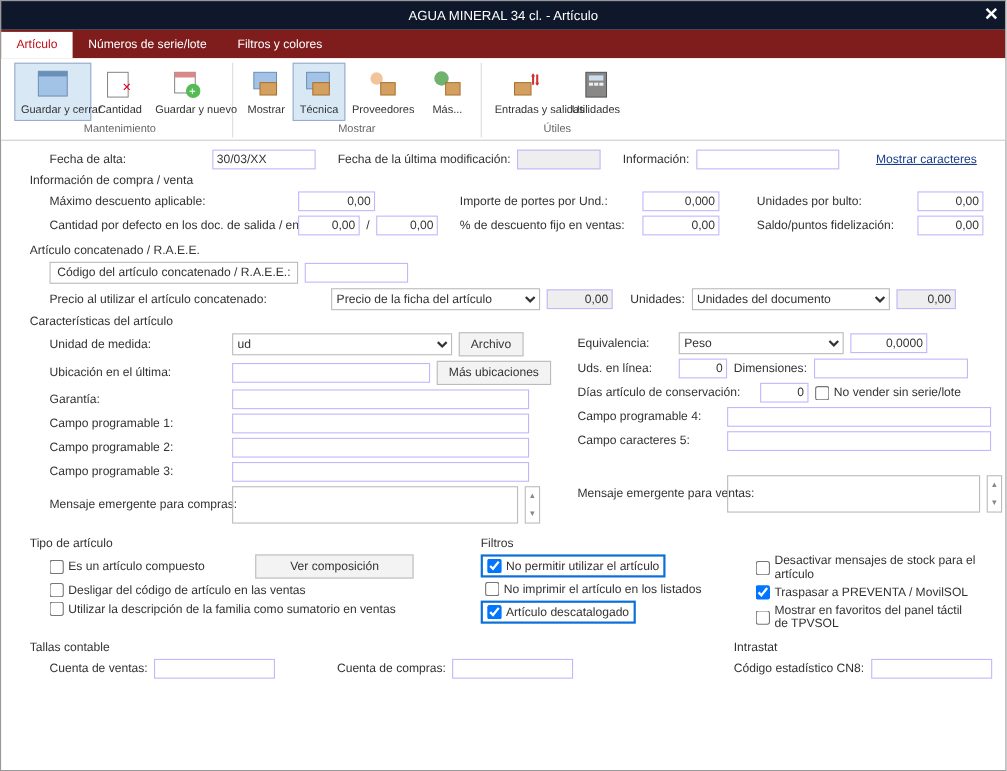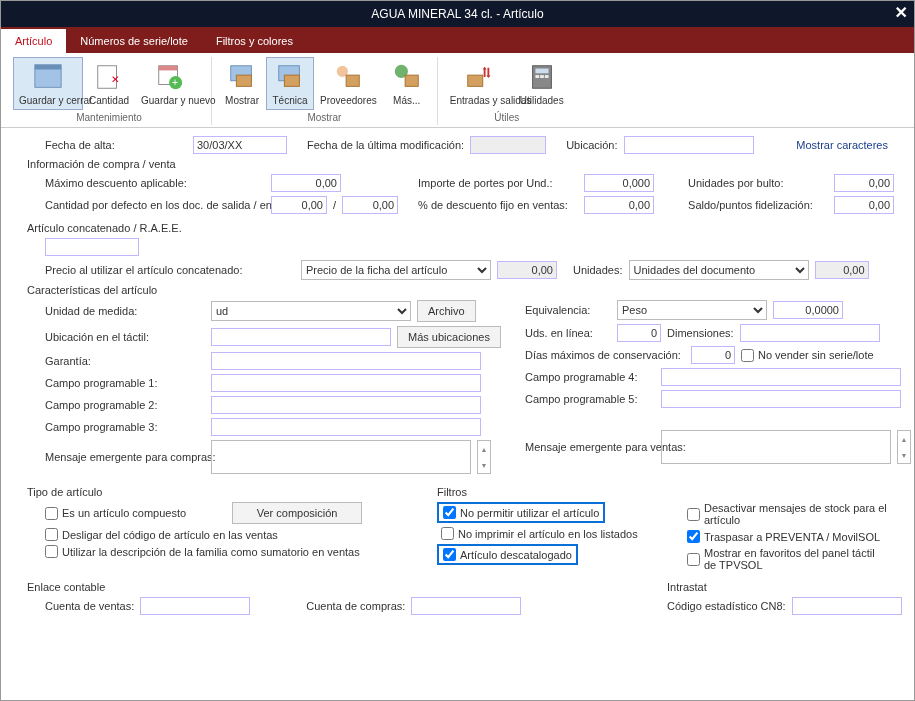--- a/index.html
+++ b/index.html
@@ -20,21 +20,21 @@
 .rbtn .lbl{font-size:10px;line-height:11px;max-width:58px}
 .rgroup .glbl{font-size:10px;color:#666;padding:2px 0}
 .content{padding:8px 26px}
 .row{display:flex;align-items:center;margin-bottom:4px;gap:6px}
 .lbl{white-space:nowrap}
 .section{font-weight:normal;margin:4px 0 4px 0}
 input[type=text]{border:1px solid #c4b5fd;height:18px;padding:0 3px;font-size:11px}
 input.num{text-align:right}
 select{border:1px solid #bbb;height:20px;font-size:11px;background:#fff}
 button.btn{border:1px solid #bbb;background:#f3f3f3;height:22px;padding:0 10px;cursor:pointer;font-size:11px}
-a.link{color:#1a3e8b;cursor:pointer}
+a.link{color:#1a3e8b;text-decoration:underline;cursor:pointer}
 .cols{display:flex;gap:20px}
 .col{flex:1}
 .chk{display:flex;align-items:center;gap:4px}
 .chk input{width:13px;height:13px}
 .hlbox{border:2px solid #0a6fd8;padding:2px 4px;display:inline-flex;align-items:center;gap:4px}
 .indent{padding-left:18px}
 .spin{display:flex;flex-direction:column;border:1px solid #bbb;width:14px;height:34px}
 .spin div{flex:1;display:flex;align-items:center;justify-content:center;font-size:7px;color:#888;cursor:pointer}
 .txtarea{border:1px solid #bbb;height:34px;width:260px}
 .ribico{width:30px;height:30px}
@@ -158,21 +158,21 @@
  </div>
 </div>
 
 <div class="content">
 
 <div class="row">
  <span class="lbl" style="width:160px;padding-left:18px">Fecha de alta:</span>
  <input type="text" style="width: 94px;" value="30/03/XX">
  <span class="lbl" style="margin-left:14px">Fecha de la última modificación:</span>
  <input type="text" style="width: 76px; background: rgb(238, 238, 238);" disabled="">
- <span class="lbl" style="margin-left:14px">Ubicación:</span>
+ <span class="lbl" style="margin-left:14px">Información:</span>
  <input type="text" style="width: 130px;">
  <a class="link" style="margin-left:auto">Mostrar caracteres</a>
 </div>
 
 <div class="section">Información de compra / venta</div>
 
 <div class="cols indent">
  <div class="col" style="flex:0 0 350px">
   <div class="row">
           <span class="lbl" style="width:220px">Máximo descuento aplicable:</span>
@@ -202,41 +202,42 @@
         </div>
   <div class="row">
           <span class="lbl" style="width:140px">Saldo/puntos fidelización:</span>
           <input class="num" type="text" style="width: 60px;" value="0,00">
         </div>
  </div>
 </div>
 
 <div class="section">Artículo concatenado / R.A.E.E.</div>
 <div class="row indent">
+ <span class="lbl" style="border:1px solid #bbb;padding:3px 6px">Código del artículo concatenado / R.A.E.E.:</span>
  <input type="text" style="width: 94px;">
 </div>
 <div class="row indent">
  <span class="lbl" style="width:250px">Precio al utilizar el artículo concatenado:</span>
  <select style="width:190px"><option>Precio de la ficha del artículo</option></select>
  <input class="num" type="text" style="width: 60px; background: rgb(238, 238, 238);" disabled="" value="0,00">
  <span class="lbl" style="margin-left:10px">Unidades:</span>
  <select style="width:180px"><option>Unidades del documento</option></select>
  <input class="num" type="text" style="width: 54px; background: rgb(238, 238, 238);" disabled="" value="0,00">
 </div>
 
 <div class="section">Características del artículo</div>
 <div class="cols indent">
  <div class="col" style="flex:0 0 460px">
   <div class="row">
           <span class="lbl" style="width:160px">Unidad de medida:</span>
           <select style="width:200px"><option>ud</option></select>
           <button class="btn">Archivo</button>
         </div>
   <div class="row">
-          <span class="lbl" style="width:160px">Ubicación en el táctil:</span>
+          <span class="lbl" style="width:160px">Ubicación en el última:</span>
           <input type="text" style="width: 180px;">
           <button class="btn">Más ubicaciones</button>
         </div>
   <div class="row">
           <span class="lbl" style="width:160px">Garantía:</span>
           <input type="text" style="width: 270px;">
         </div>
   <div class="row">
           <span class="lbl" style="width:160px">Campo programable 1:</span>
           <input type="text" style="width: 270px;">
@@ -264,33 +265,33 @@
           <select style="width:150px"><option>Peso</option></select>
           <input class="num" type="text" style="width: 70px;" value="0,0000">
         </div>
   <div class="row">
           <span class="lbl" style="width:86px">Uds. en línea:</span>
           <input class="num" type="text" style="width: 44px;" value="0">
           <span class="lbl">Dimensiones:</span>
           <input type="text" style="width: 140px;">
         </div>
   <div class="row">
-          <span class="lbl" style="width:160px">Días máximos de conservación:</span>
+          <span class="lbl" style="width:160px">Días artículo de conservación:</span>
           <input class="num" type="text" style="width: 44px;" value="0">
           <label class="chk">
             <input type="checkbox" style="">
             <span>No vender sin serie/lote</span>
           </label>
         </div>
   <div class="row">
           <span class="lbl" style="width:130px">Campo programable 4:</span>
           <input type="text" style="width: 240px;">
         </div>
   <div class="row">
-          <span class="lbl" style="width:130px">Campo programable 5:</span>
+          <span class="lbl" style="width:130px">Campo caracteres 5:</span>
           <input type="text" style="width: 240px;">
         </div>
   <div class="row" style="margin-top:22px">
           <span class="lbl" style="width:130px">Mensaje emergente para ventas:</span>
           <div class="txtarea" style="width:230px"></div>
           <div class="spin">
             <div>▲</div>
             <div>▼</div>
           </div>
         </div>
@@ -298,21 +299,21 @@
 </div>
 
 <div class="cols" style="margin-top:4px">
  <div style="flex:0 0 390px">
   <div class="section">Tipo de artículo</div>
   <div class="row indent">
           <label class="chk">
             <input type="checkbox" style="">
             <span>Es un artículo compuesto</span>
           </label>
-          <button class="btn" style="margin-left:40px;width:130px">Ver composición</button>
+          <button class="btn" style="margin-left:40px;width:144px">Ver composición</button>
         </div>
   <div class="row indent">
           <label class="chk">
             <input type="checkbox" style="">
             <span>Desligar del código de artículo en las ventas</span>
           </label>
         </div>
   <div class="row indent">
           <label class="chk">
             <input type="checkbox" style="">
@@ -363,21 +364,21 @@
           <label class="chk">
             <input type="checkbox" style="">
             <span>Mostrar en favoritos del panel táctil de TPVSOL</span>
           </label>
         </div>
  </div>
 </div>
 
 <div class="cols" style="margin-top:2px">
  <div style="flex:0 0 620px">
-  <div class="section">Enlace contable</div>
+  <div class="section">Tallas contable</div>
   <div class="row indent">
    <span class="lbl">Cuenta de ventas:</span>
           <input type="text" style="width: 110px;">
    <span class="lbl" style="margin-left:50px">Cuenta de compras:</span>
           <input type="text" style="width: 110px;">
   </div>
  </div>
  <div style="flex:1">
   <div class="section">Intrastat</div>
   <div class="row">

